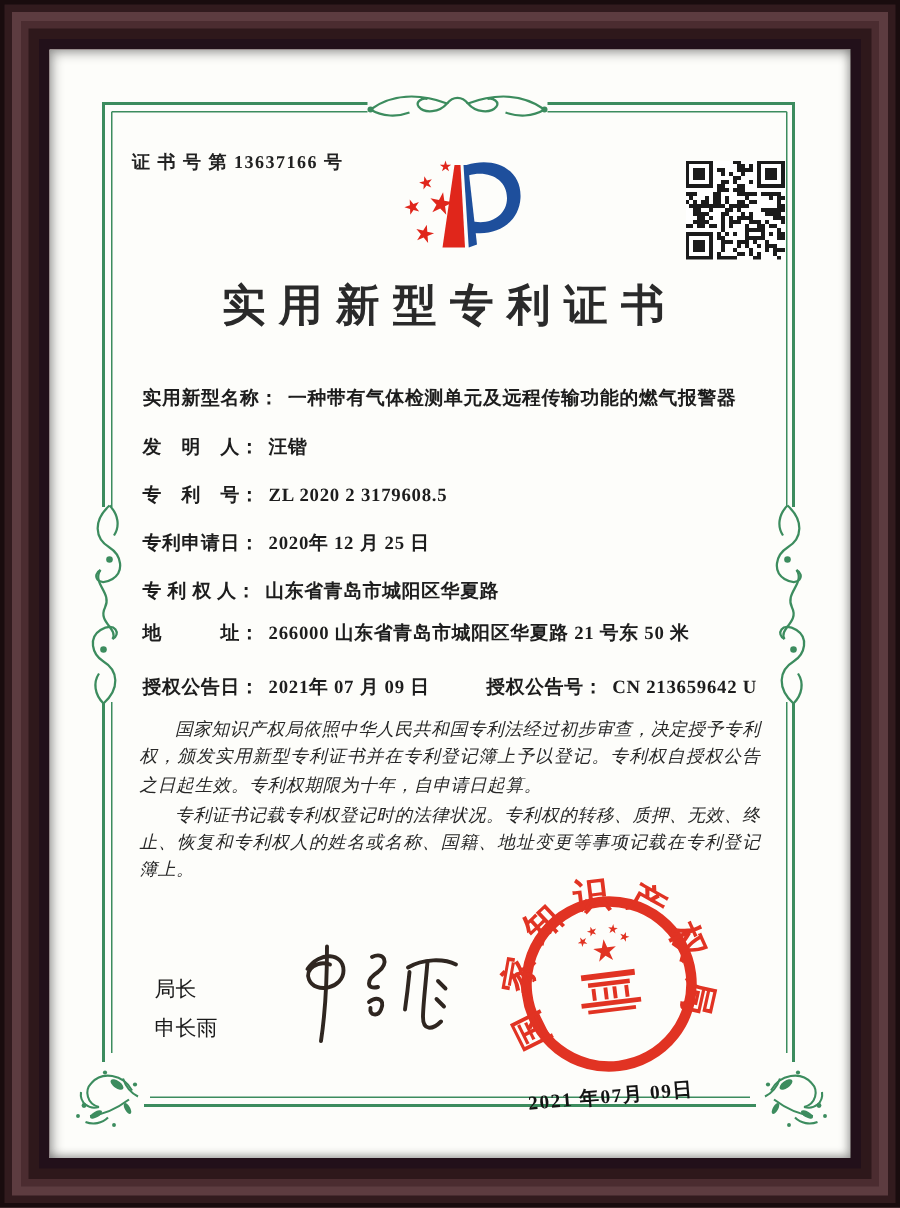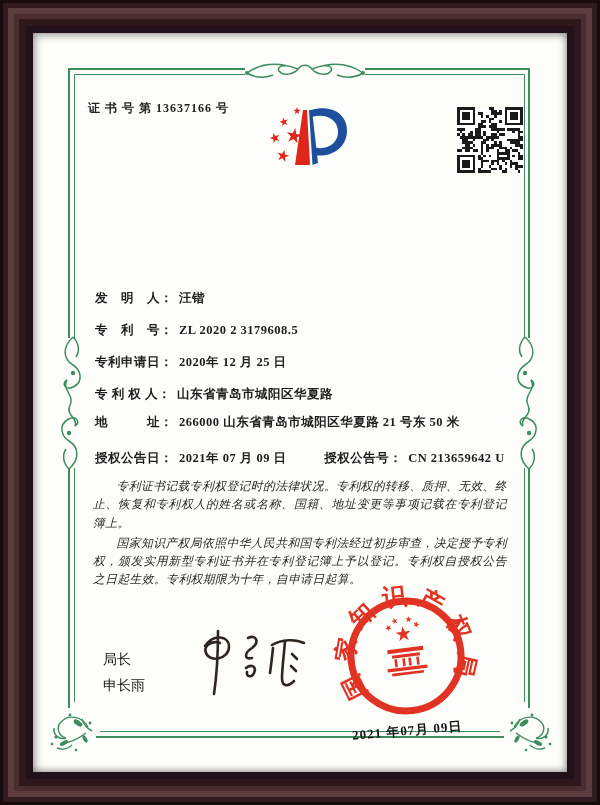--- a/index.html
+++ b/index.html
@@ -329,21 +329,25 @@
         <rect x="9" y="24" width="1" height="1"></rect>
         <rect x="10" y="24" width="1" height="1"></rect>
         <rect x="11" y="24" width="1" height="1"></rect>
         <rect x="12" y="24" width="1" height="1"></rect>
         <rect x="17" y="24" width="1" height="1"></rect>
         <rect x="18" y="24" width="1" height="1"></rect>
         <rect x="23" y="24" width="1" height="1"></rect>
       </g>
   </svg>
 
-
+  <div class="abs title">实用新型专利证书</div>
+
+  <div class="abs field-row" style="top:257px;">
+    <span class="lbl">实用新型名称：</span><span>一种带有气体检测单元及远程传输功能的燃气报警器</span>
+  </div>
   <div class="abs field-row" style="top:290px;">
     <span class="lbl">发　明　人：</span><span>汪锴</span>
   </div>
   <div class="abs field-row" style="top:322px;">
     <span class="lbl">专　利　号：</span><span>ZL 2020 2 3179608.5</span>
   </div>
   <div class="abs field-row" style="top:354px;">
     <span class="lbl">专利申请日：</span><span>2020年 12 月 25 日</span>
   </div>
   <div class="abs field-row" style="top:386px;">
@@ -355,22 +359,22 @@
   <div class="abs field-row" style="top:450px;">
     <span class="grant-pair">
       <span class="lbl">授权公告日：</span><span>2021年 07 月 09 日</span>
     </span>
     <span class="grant-pair">
       <span class="lbl">授权公告号：</span><span>CN 213659642 U</span>
     </span>
   </div>
 
   <div class="abs paras">
+    <p>国家知识产权局依照中华人民共和国专利法经过初步审查，决定授予专利权，颁发实用新型专利证书并在专利登记簿上予以登记。专利权自授权公告之日起生效。专利权期限为十年，自申请日起算。</p>
     <p>专利证书记载专利权登记时的法律状况。专利权的转移、质押、无效、终止、恢复和专利权人的姓名或名称、国籍、地址变更等事项记载在专利登记簿上。</p>
-    <p>国家知识产权局依照中华人民共和国专利法经过初步审查，决定授予专利权，颁发实用新型专利证书并在专利登记簿上予以登记。专利权自授权公告之日起生效。专利权期限为十年，自申请日起算。</p>
   </div>
 
   <div class="abs signoff">
     <div>局长</div>
     <div>申长雨</div>
   </div>
 
   <svg class="abs" width="135" height="75" viewBox="0 0 135 75" style="left:184px;top:626px;">
     <g stroke="#2f2620" stroke-width="2.6" fill="none" stroke-linecap="round" stroke-linejoin="round">
       <path d="M21,20 C29,8 45,9 45,21 C45,33 26,37 22,27 C19,20 28,14 36,17"></path>

